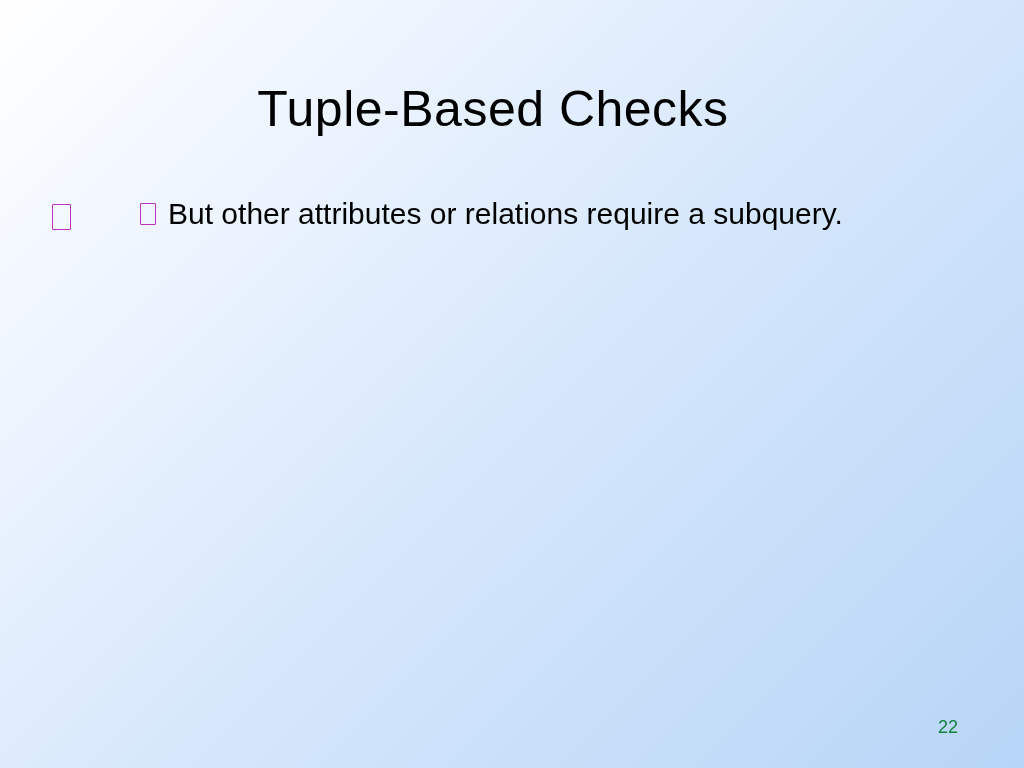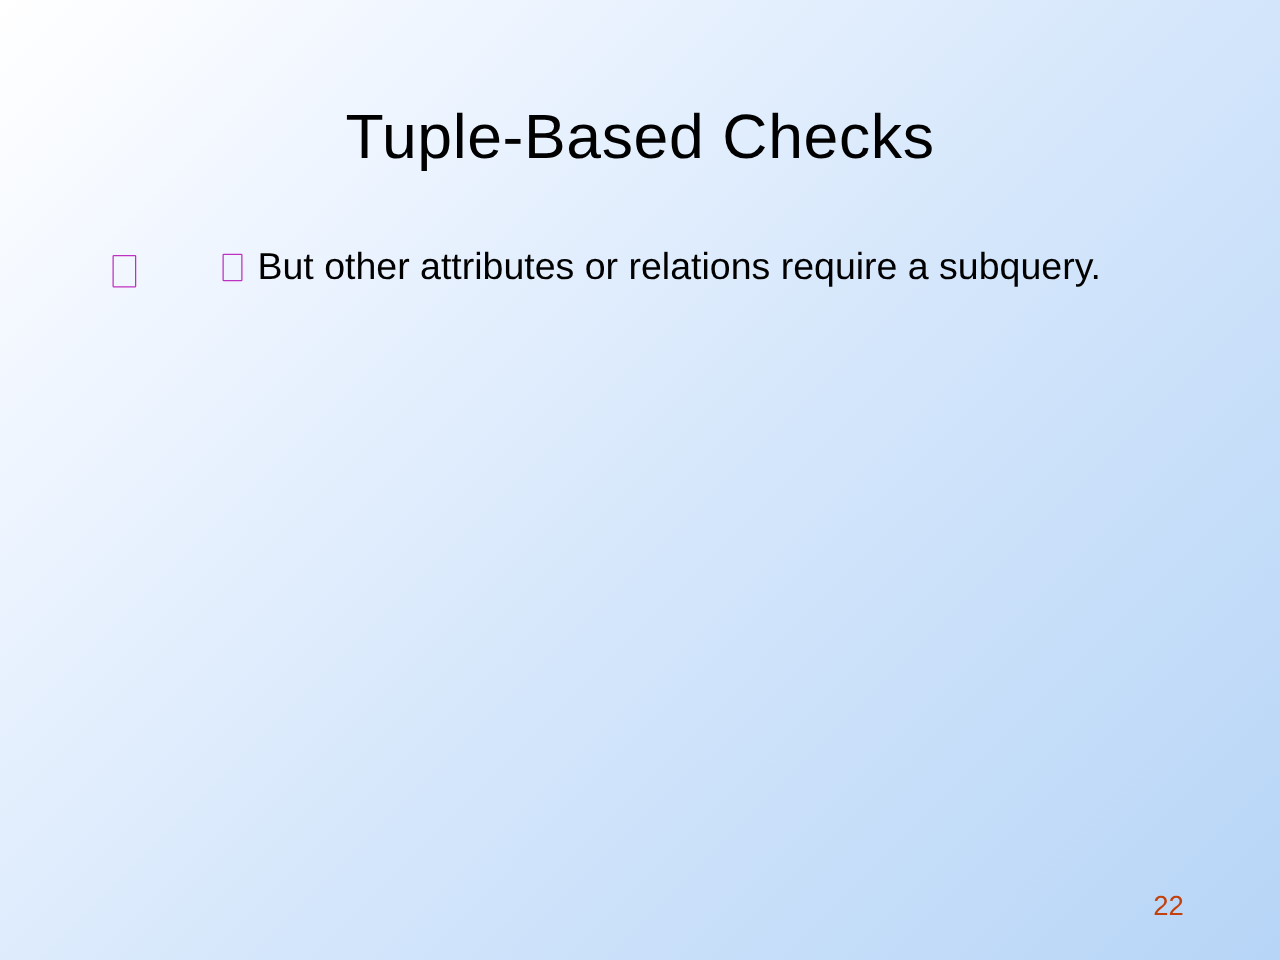--- a/index.html
+++ b/index.html
@@ -6,21 +6,21 @@
   html, body { width: 1024px; height: 768px; overflow: hidden; }
   body {
     background: linear-gradient(135deg, #ffffff 0%, #f0f6ff 20%, #d4e6fb 55%, #b7d5f7 100%);
     font-family: Arial, Helvetica, sans-serif;
     color: #000;
     position: relative;
   }
   .slide {
     width: 1024px;
     height: 768px;
-    padding: 80px 70px 40px 70px;
+    padding: 80px 70px 40px 32px;
     position: relative;
   }
   .title {
     font-size: 50px;
     font-weight: 400;
     text-align: center;
     margin-bottom: 58px;
     letter-spacing: 0.5px;
   }
   ul.top {
@@ -62,24 +62,24 @@
     position: absolute;
     left: 0;
     top: 7px;
     width: 14px;
     height: 20px;
     border: 1.5px solid #c030c0;
     border-radius: 1px;
   }
   .page-number {
     position: absolute;
-    right: 77px;
+    right: 66px;
     bottom: 30px;
-    font-size: 22px;
-    color: #c2410c;
+    font-size: 18px;
+    color: #15803d;
   }
 </style>
 </head>
 <body>
 
 <div class="slide">
   <h1 class="title">Tuple-Based Checks</h1>
 
   <ul class="top">
     <li>

